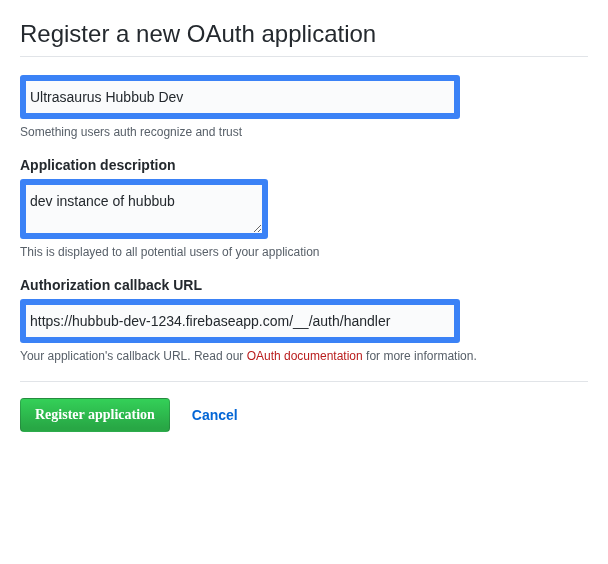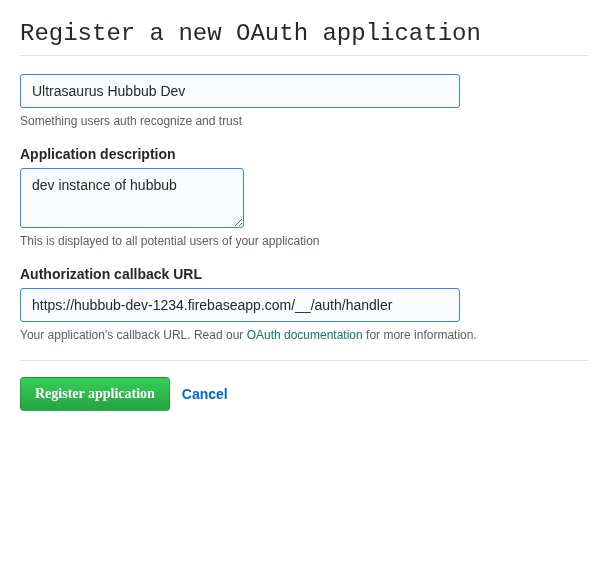--- a/index.html
+++ b/index.html
@@ -11,60 +11,59 @@
       width: 608px;
       background: #fff;
     }
     .page-title {
       font-size: 24px;
       font-weight: 400;
       color: #24292e;
       padding-bottom: 8px;
       border-bottom: 1px solid #e1e4e8;
       margin-bottom: 18px;
-      font-family: Liberation Mono, monospace;
     }
     .form-group {
       margin-bottom: 18px;
     }
     .form-label {
       display: block;
       font-weight: 600;
       font-size: 14px;
       color: #24292e;
       margin-bottom: 6px;
     }
     .form-input {
       display: block;
-      padding: 6px 11px;
+      padding: 6px 4px;
       font-size: 14px;
       line-height: 20px;
       color: #24292e;
       background-color: #fafbfc;
-      border: 1px solid #3b82f6;
+      border: 6px solid #3b82f6;
       border-radius: 3px;
       outline: none;
       font-family: inherit;
     }
     .input-wide {
       width: 440px;
     }
     .textarea {
-      width: 224px;
+      width: 248px;
       height: 60px;
       resize: both;
       vertical-align: top;
     }
     .help-text {
       margin-top: 6px;
       font-size: 12px;
       color: #586069;
     }
     .help-link {
-      color: #0f766e;
+      color: #b91c1c;
       text-decoration: none;
     }
     .actions {
       border-top: 1px solid #e1e4e8;
       padding-top: 16px;
       margin-top: 4px;
     }
     .btn-primary {
       display: inline-block;
       padding: 8px 14px;
@@ -73,21 +72,21 @@
       color: #fff;
       background-color: #2ea44f;
       background-image: linear-gradient(-180deg, #34d058, #28a745 90%);
       border: 1px solid rgba(27,31,35,0.2);
       border-radius: 4px;
       cursor: pointer;
       font-family: Liberation Serif, serif;
     }
     .cancel-link {
       display: inline-block;
-      margin-left: 8px;
+      margin-left: 18px;
       color: #0366d6;
       font-size: 14px;
       font-weight: 600;
       text-decoration: none;
       vertical-align: middle;
     }
   </style>
 </head>
 <body>
 

